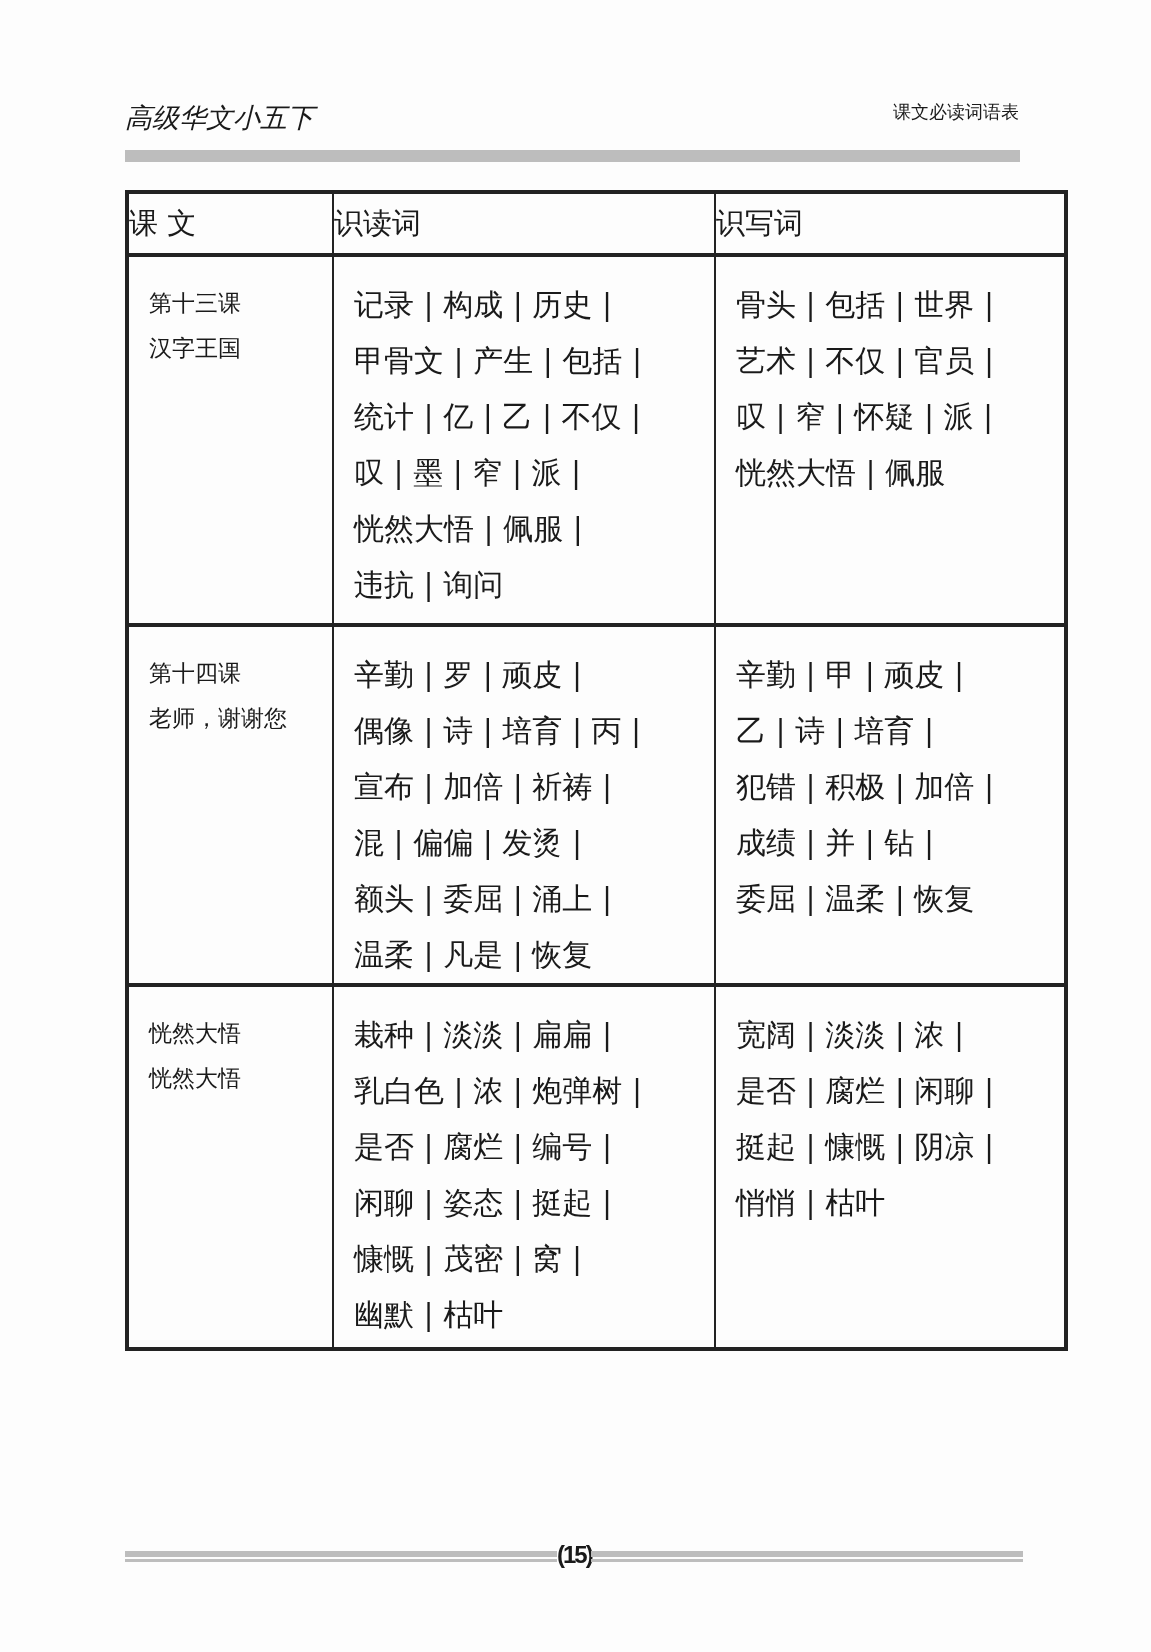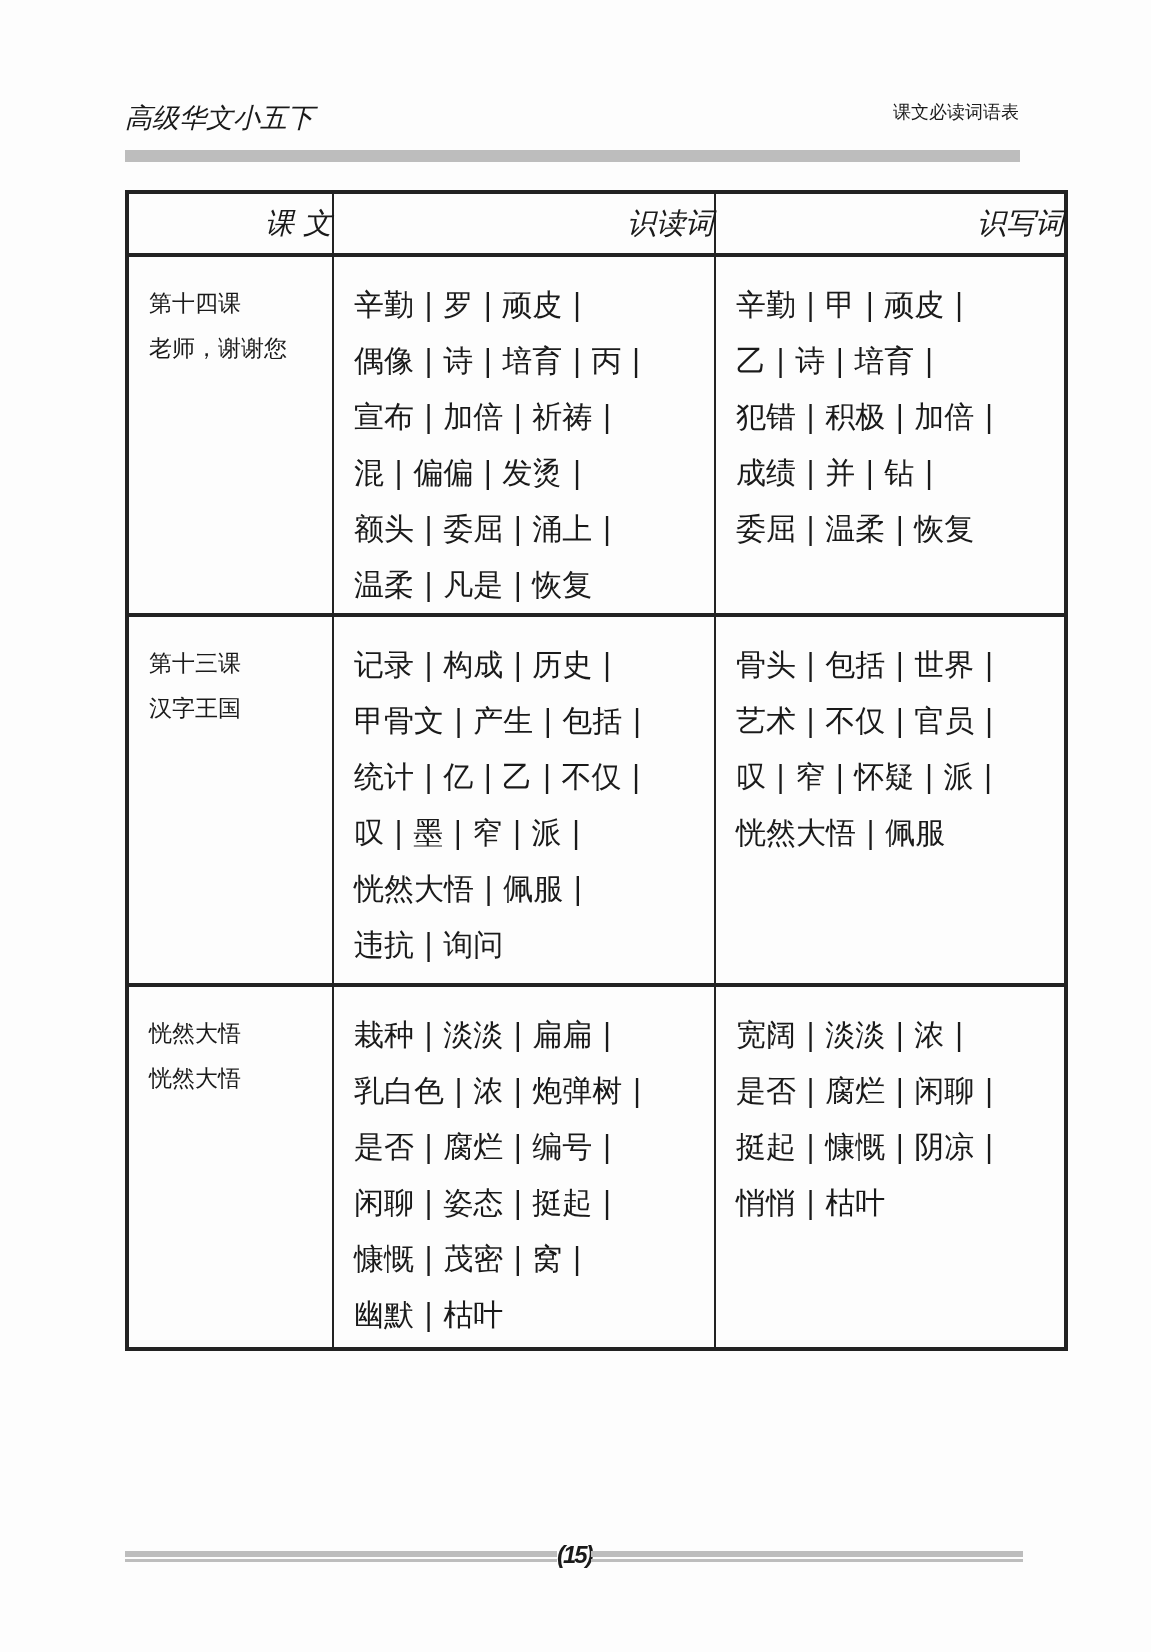--- a/index.html
+++ b/index.html
@@ -6,32 +6,32 @@
   body { width: 1151px; height: 1652px; position: relative; overflow: hidden;
          font-family: "DejaVu Sans", sans-serif; color: #1a1a1a; }
   .hdr-left { position: absolute; left: 125px; top: 100px; font-size: 27px; letter-spacing: 0px; font-style: italic; }
   .hdr-right { position: absolute; right: 132px; top: 100px; font-size: 18px; }
   .hdr-bar { position: absolute; left: 125px; top: 150px; width: 895px; height: 12px; background: #bdbdbd; }
 
   .tbl { position: absolute; left: 125px; top: 190px; width: 943px; border-collapse: collapse;
          border: 4px solid #222; table-layout: fixed; }
   .tbl td, .tbl th { border: 2px solid #222; vertical-align: top; padding: 0; }
   .tbl tr.row-sep td { border-top: 4px solid #222; }
-  .tbl th { height: 59px; font-weight: normal; font-size: 29px; text-align: right; vertical-align: middle; font-style: italic; }
+  .tbl th { height: 59px; font-weight: normal; font-size: 29px; text-align: left; vertical-align: middle; }
   .col1 { width: 206px; }
   .col2 { width: 382px; }
   .col3 { width: auto; }
   .lesson { padding: 24px 0 0 20px; font-size: 23px; line-height: 45px; }
   .words { padding: 20px 0 0 20px; font-family: "DejaVu Serif", serif; font-size: 30px; line-height: 56px; }
   .words .line { white-space: nowrap; }
   .r1 td { height: 366px; }
   .r2 td { height: 351px; }
   .r3 td { height: 360px; }
 
-  .footer { position: absolute; left: 125px; top: 1547px; width: 912px; height: 20px; font-style: italic; }
+  .footer { position: absolute; left: 125px; top: 1547px; width: 912px; height: 20px; }
   .footer .bar-l, .footer .bar-r { position: absolute; top: 4px; height: 6px; background: #bdbdbd; }
   .footer .bar-l2, .footer .bar-r2 { position: absolute; top: 12px; height: 3px; background: #bdbdbd; }
   .footer .bar-l, .footer .bar-l2 { left: 0; width: 432px; }
   .footer .bar-r, .footer .bar-r2 { left: 466px; width: 432px; }
   .footer .pnum { position: absolute; left: 432px; width: 34px; top: -6px; text-align: center;
                   font-family: "Liberation Sans", sans-serif; font-weight: bold; font-size: 24px; letter-spacing: -2px; }
 </style>
 </head>
 <body>
 
@@ -45,20 +45,47 @@
       <col class="col2">
       <col class="col3">
     </colgroup>
   <tbody>
       <tr>
     <th>课 文</th>
     <th>识读词</th>
     <th>识写词</th>
   </tr>
 
+  <tr class="row-sep r1">
+    <td>
+      <div class="lesson">
+        <div>第十三课</div>
+        <div>汉字王国</div>
+      </div>
+    </td>
+    <td>
+      <div class="words">
+        <div class="line">记录 | 构成 | 历史 |</div>
+        <div class="line">甲骨文 | 产生 | 包括 |</div>
+        <div class="line">统计 | 亿 | 乙 | 不仅 |</div>
+        <div class="line">叹 | 墨 | 窄 | 派 |</div>
+        <div class="line">恍然大悟 | 佩服 |</div>
+        <div class="line">违抗 | 询问</div>
+      </div>
+    </td>
+    <td>
+      <div class="words">
+        <div class="line">骨头 | 包括 | 世界 |</div>
+        <div class="line">艺术 | 不仅 | 官员 |</div>
+        <div class="line">叹 | 窄 | 怀疑 | 派 |</div>
+        <div class="line">恍然大悟 | 佩服</div>
+      </div>
+    </td>
+  </tr>
+
   <tr class="row-sep r2">
     <td>
       <div class="lesson">
         <div>第十四课</div>
         <div>老师，谢谢您</div>
       </div>
     </td>
     <td>
       <div class="words">
         <div class="line">辛勤 | 罗 | 顽皮 |</div>
@@ -69,47 +96,20 @@
         <div class="line">温柔 | 凡是 | 恢复</div>
       </div>
     </td>
     <td>
       <div class="words">
         <div class="line">辛勤 | 甲 | 顽皮 |</div>
         <div class="line">乙 | 诗 | 培育 |</div>
         <div class="line">犯错 | 积极 | 加倍 |</div>
         <div class="line">成绩 | 并 | 钻 |</div>
         <div class="line">委屈 | 温柔 | 恢复</div>
-      </div>
-    </td>
-  </tr>
-
-  <tr class="row-sep r1">
-    <td>
-      <div class="lesson">
-        <div>第十三课</div>
-        <div>汉字王国</div>
-      </div>
-    </td>
-    <td>
-      <div class="words">
-        <div class="line">记录 | 构成 | 历史 |</div>
-        <div class="line">甲骨文 | 产生 | 包括 |</div>
-        <div class="line">统计 | 亿 | 乙 | 不仅 |</div>
-        <div class="line">叹 | 墨 | 窄 | 派 |</div>
-        <div class="line">恍然大悟 | 佩服 |</div>
-        <div class="line">违抗 | 询问</div>
-      </div>
-    </td>
-    <td>
-      <div class="words">
-        <div class="line">骨头 | 包括 | 世界 |</div>
-        <div class="line">艺术 | 不仅 | 官员 |</div>
-        <div class="line">叹 | 窄 | 怀疑 | 派 |</div>
-        <div class="line">恍然大悟 | 佩服</div>
       </div>
     </td>
   </tr>
 
   <tr class="row-sep r3">
     <td>
       <div class="lesson">
         <div>恍然大悟</div>
         <div>恍然大悟</div>
       </div>

